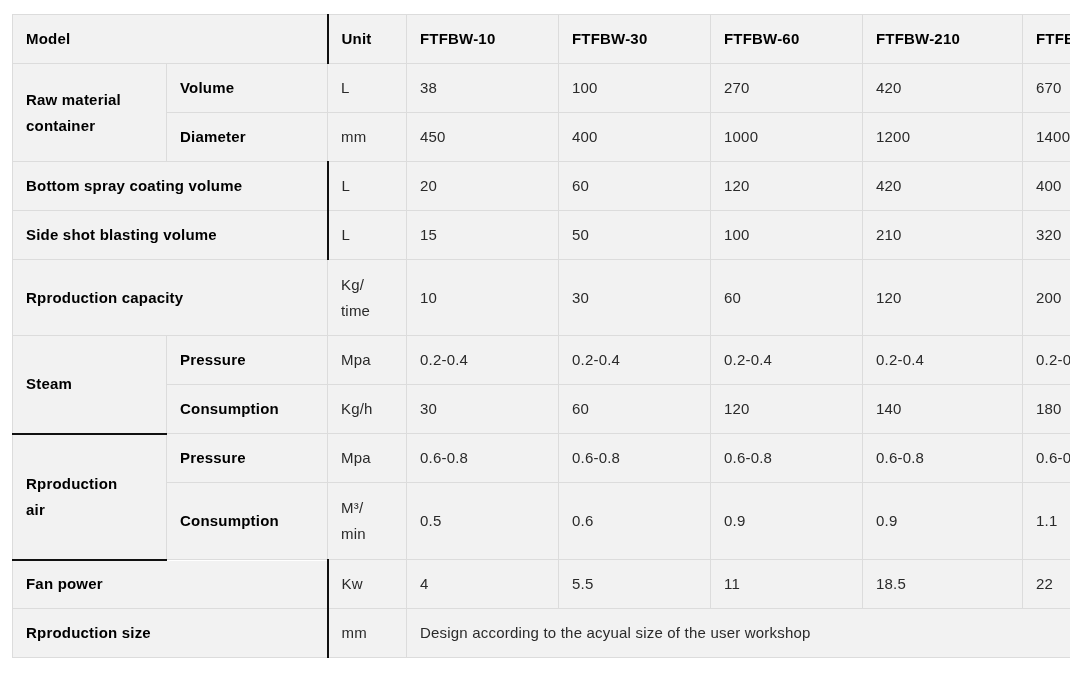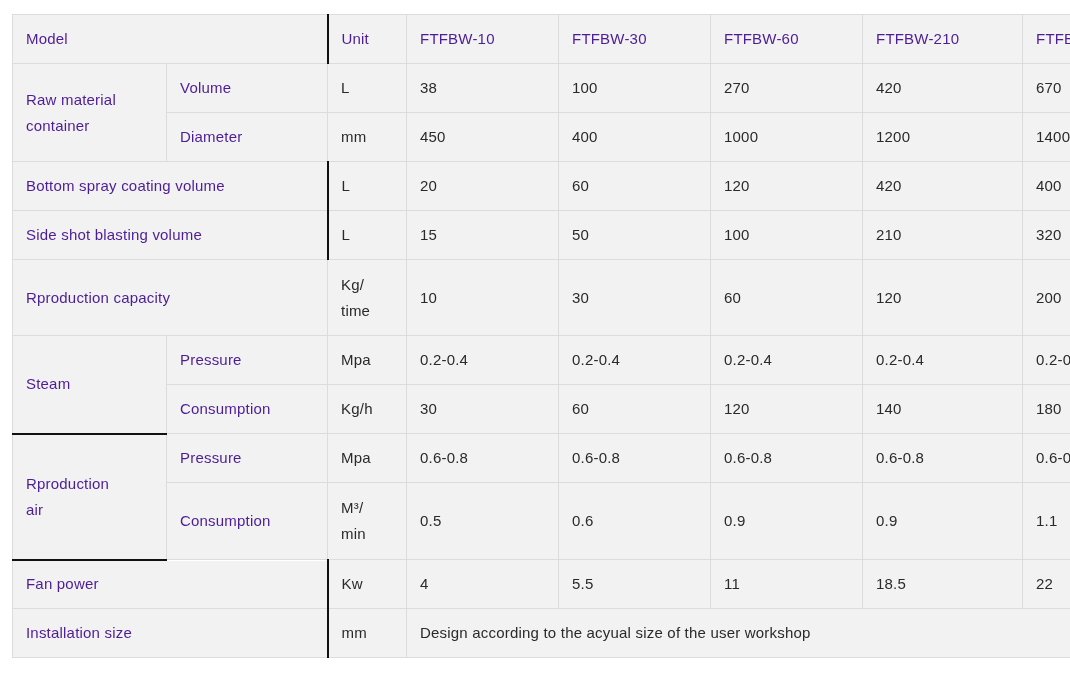--- a/index.html
+++ b/index.html
@@ -27,22 +27,22 @@
     background: #f2f2f2;
     font-size: 15px;
     line-height: 26px;
     padding: 2px 10px 2px 13px;
     vertical-align: middle;
     text-align: left;
     white-space: pre-line;
     overflow: hidden;
   }
   .spec th {
-    color: #4c1d95;
-    font-weight: 400;
+    color: #000000;
+    font-weight: 700;
     letter-spacing: 0.2px;
   }
   .spec td {
     color: #2a2a2a;
     font-weight: 400;
     letter-spacing: 0.2px;
   }
   tr.h50   { height: 49px; }
   tr.tall1 { height: 76px; }
   tr.tall2 { height: 77px; }
@@ -176,19 +176,19 @@
         <th colspan="2" class="bk-r">Fan power</th>
         <td>Kw</td>
         <td>4</td>
         <td>5.5</td>
         <td>11</td>
         <td>18.5</td>
         <td>22</td>
       </tr>
 
       <tr class="h50">
-        <th colspan="2" class="bk-r">Installation size</th>
+        <th colspan="2" class="bk-r">Rproduction size</th>
         <td>mm</td>
         <td colspan="5">Design according to the acyual size of the user workshop</td>
       </tr>
     </tbody>
   </table>
 </div>
 
 </body></html>

